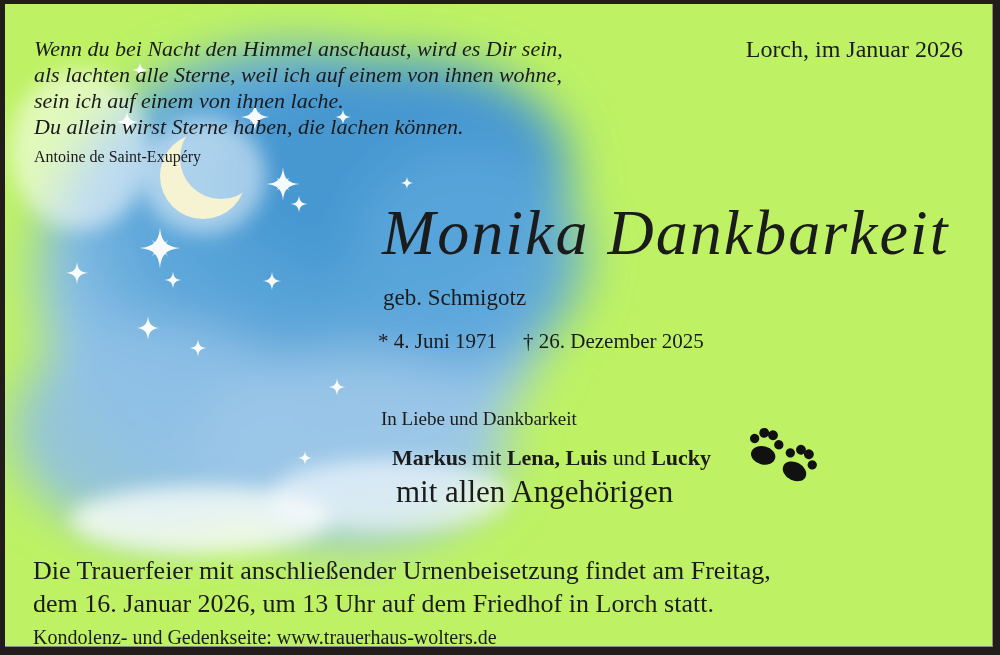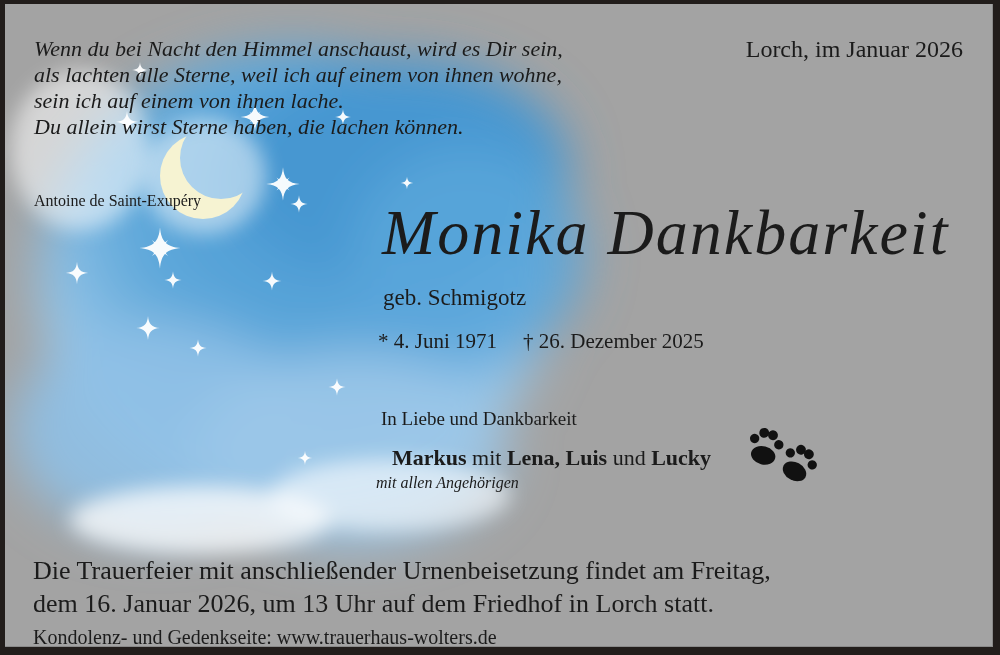--- a/index.html
+++ b/index.html
@@ -1,19 +1,19 @@
 <!DOCTYPE html>
 <html lang="de"><head>
 <meta charset="utf-8">
 <style>
   html,body{margin:0;padding:0;background:#fff;}
   .stage{
     position:relative;
     width:1000px;height:655px;
-    background:#a3a3a3;
+    background:#bef264;
     overflow:hidden;
     font-family:"Liberation Serif", serif;
     color:#1b1b1b;
   }
   .frame{
     position:absolute;inset:0;
     border-style:solid;border-color:#221d1b;
     border-width:4px 7px 8px 5px;
     box-shadow:inset -1px -1px 0 #8a8a8a;
     pointer-events:none;z-index:6;
@@ -21,38 +21,38 @@
   .bg{position:absolute;left:0;top:0;z-index:0;}
   .txt{position:absolute;z-index:2;}
 
   .quote{
     left:34px;top:36px;
     font-style:italic;font-size:22px;line-height:26px;
     white-space:nowrap;
   }
   .attribution{
     left:34px;top:147px;
-    font-size:16px;line-height:20px;white-space:nowrap;margin-top:44px;
+    font-size:16px;line-height:20px;white-space:nowrap;
   }
   .dateline{
     right:37px;top:36px;
     font-size:24px;white-space:nowrap;
   }
   .name{
     left:382px;top:196px;
     font-style:italic;font-size:64px;letter-spacing:2px;
     white-space:nowrap;
   }
   .maiden{left:383px;top:285px;font-size:23px;white-space:nowrap;}
   .dates{left:378px;top:329px;font-size:21px;white-space:nowrap;}
   .dates .death{margin-left:26px;margin-top:36px;}
   .intro{left:381px;top:408px;font-size:19px;white-space:nowrap;}
   .family{left:392px;top:445px;font-size:22px;white-space:nowrap;}
   .family b{font-weight:bold;}
-  .closing{left:376px;top:474px;font-size:16px;white-space:nowrap;font-style:italic;}
+  .closing{left:396px;top:474px;font-size:31px;white-space:nowrap;}
   .funeral{left:33px;top:554px;font-size:26px;line-height:33px;white-space:nowrap;}
   .memorial{left:33px;top:626px;font-size:20px;white-space:nowrap;}
   .paws{position:absolute;left:744px;top:424px;z-index:3;}
 </style>
 </head>
 <body>
 
 <div class="stage">
 
   <svg class="bg" width="1000" height="655" viewBox="0 0 1000 655" aria-hidden="true">

